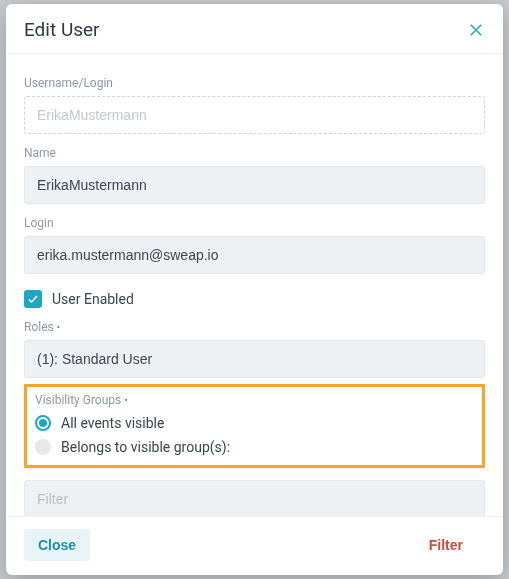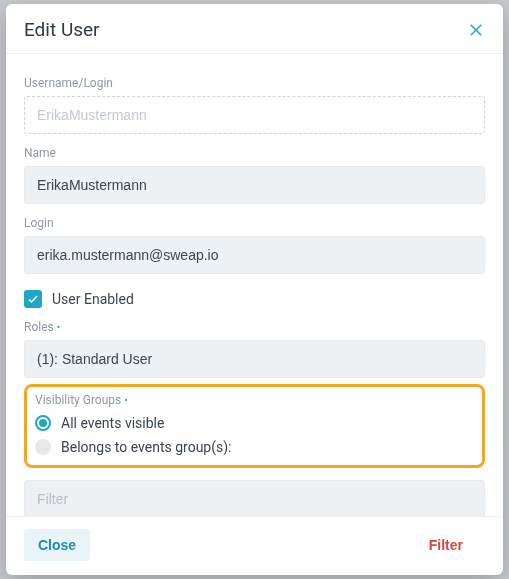--- a/index.html
+++ b/index.html
@@ -70,21 +70,21 @@
     width: 18px; height: 18px;
     background: #1ea7c4;
     border-radius: 3px;
     display: flex; align-items: center; justify-content: center;
     cursor: pointer;
   }
   .checkbox svg { width: 12px; height: 12px; stroke: #fff; stroke-width: 3; fill: none; }
   .checkbox-label { font-size: 14px; color: #3b4650; }
   .highlight-box {
     border: 3px solid #f5a623;
-    border-radius: 8px;
+    border-radius: 1px;
     padding: 6px 8px 10px 8px;
     margin-top: 6px;
   }
   .highlight-box .field-label { margin-top: 0; }
   .radio-row {
     display: flex;
     align-items: center;
     gap: 10px;
     margin-top: 8px;
     cursor: pointer;
@@ -173,21 +173,21 @@
     <div class="highlight-box">
       <div class="field-label"><span>Visibility Groups</span><span class="req"></span></div>
       <div class="radio-row">
         <div class="radio-outer selected">
             <div class="radio-inner"></div>
           </div>
         <div class="radio-label">All events visible</div>
       </div>
       <div class="radio-row">
         <div class="radio-outer off"></div>
-        <div class="radio-label">Belongs to events group(s):</div>
+        <div class="radio-label">Belongs to visible group(s):</div>
       </div>
     </div>
 
     <input class="filter-input" disabled="" placeholder="Filter" style="">
 
   </div>
 
   <div class="modal-footer">
     <button class="btn btn-close">Close</button>
     <button class="btn btn-delete">Filter</button>

